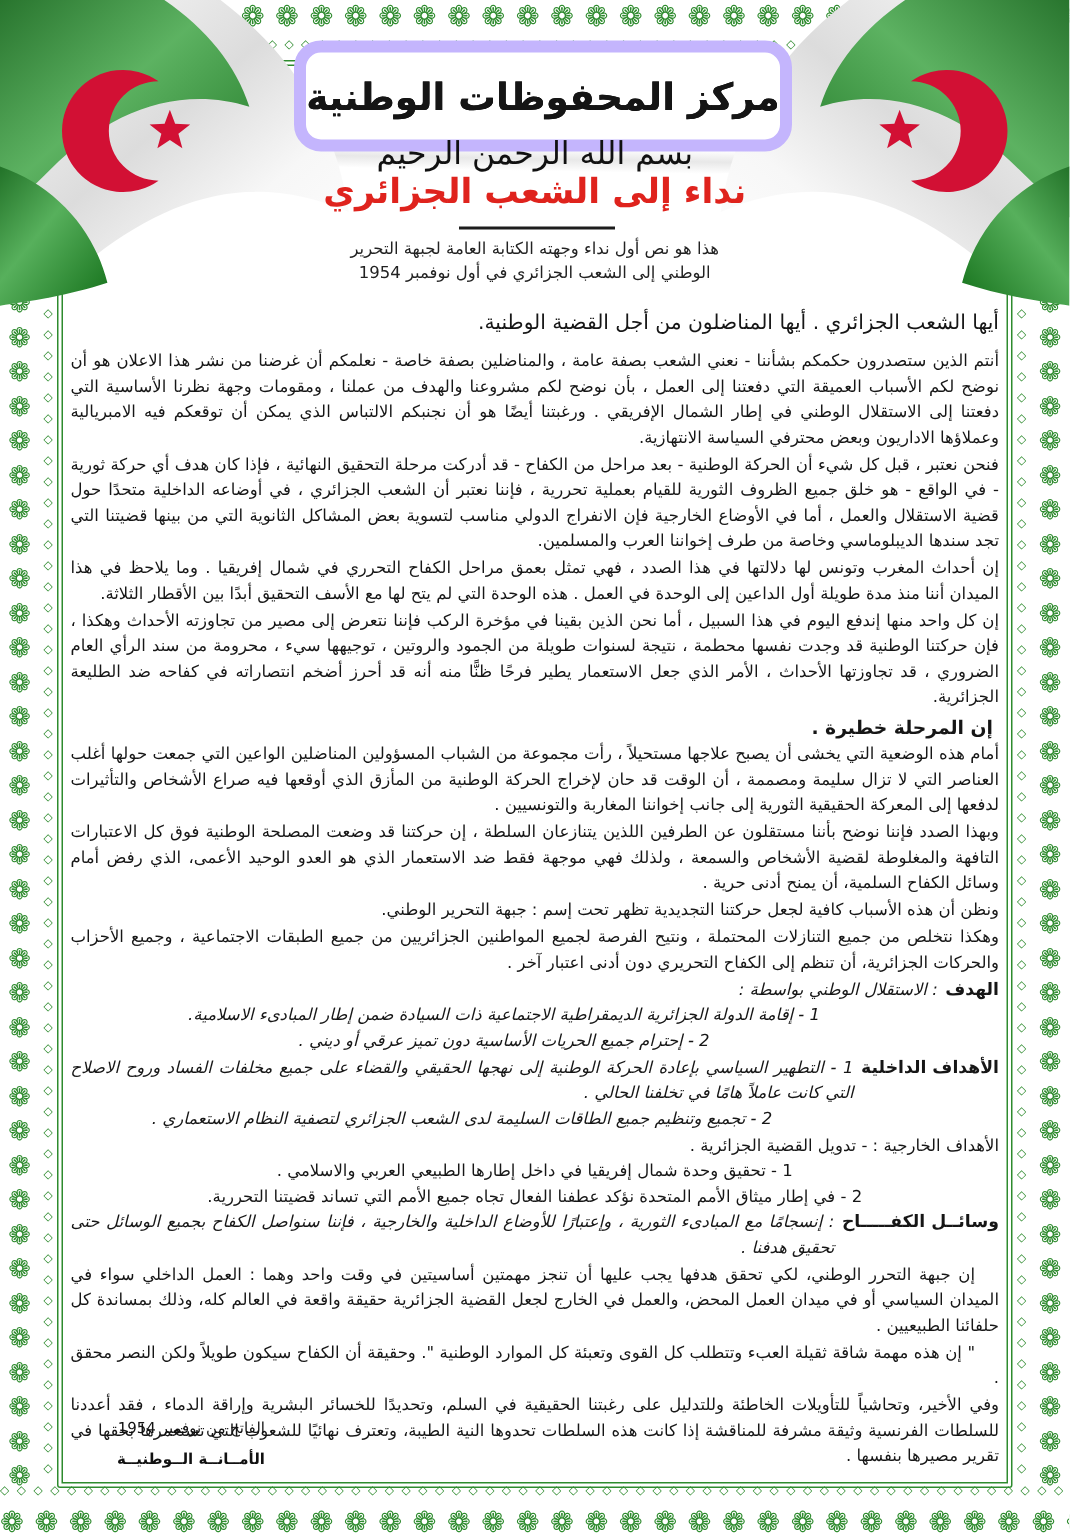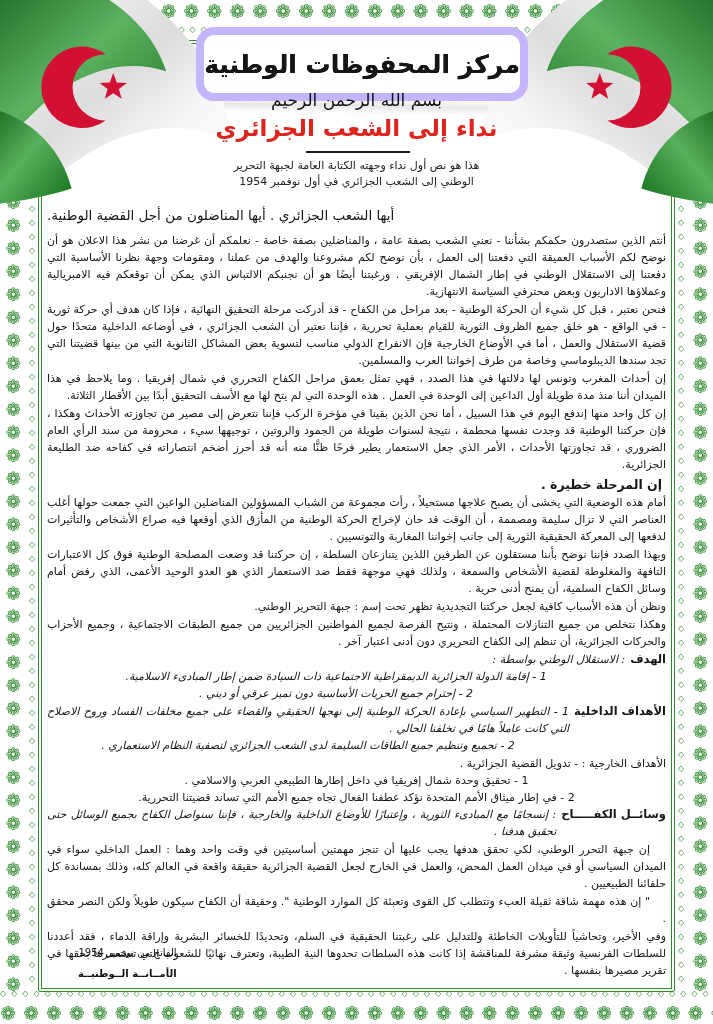--- a/index.html
+++ b/index.html
@@ -35,29 +35,29 @@
          background:linear-gradient(180deg,rgba(0,0,0,0) 10%,rgba(150,150,150,.22) 50%,rgba(0,0,0,0) 90%);
          transform:rotate(1deg);}
 
   
   .logo-box{position:absolute;top:27px;left:196px;width:316px;height:58px;background:#fff;
             border:8px solid #c4b5fd;border-radius:18px;z-index:5;
             display:flex;align-items:center;justify-content:center;}
   .logo-text{font-size:25px;font-weight:bold;color:#151515;letter-spacing:1px;
              text-shadow:0 0 .4px #000;direction:rtl;}
   .hdr{position:absolute;left:0;right:0;text-align:center;z-index:6;direction:rtl;}
-  .basmala{top:90px;font-size:17px;color:#111;}
+  .basmala{top:90px;font-size:21px;color:#111;}
   .doc-title{top:115px;font-size:23px;font-weight:bold;}
   .title-underline{position:absolute;top:151px;left:306px;width:104px;height:2px;background:#1c1c1c;z-index:6;}
   .subtitle{top:158px;font-size:11px;line-height:16px;color:#222;}
 
   
   .content{position:absolute;top:204px;right:47px;left:47px;bottom:36px;z-index:3;
            direction:rtl;text-align:justify;font-size:11px;line-height:17px;color:#161616;overflow:hidden;}
-  .salutation{text-align:left;font-size:13.5px;line-height:22px;margin-bottom:6px;}
+  .salutation{text-align:right;font-size:13.5px;line-height:22px;margin-bottom:6px;}
   .para{margin:0 0 1px 0;}
   .ind{text-indent:16px;}
   .stage-head{font-weight:bold;font-size:12.5px;margin:3px 4px 1px 0;}
   .center{text-align:center;}
   .sec{display:flex;gap:5px;margin:0 0 1px 0;}
   .lbl{font-weight:bold;white-space:nowrap;flex:0 0 auto;font-size:11.5px;}
   .sec-body{flex:1 1 auto;min-width:0;font-style:italic;}
   .line{margin:0;}
   .signature{position:absolute;left:78px;bottom:40px;z-index:6;text-align:right;direction:rtl;
              font-size:10px;line-height:21px;color:#111;}

